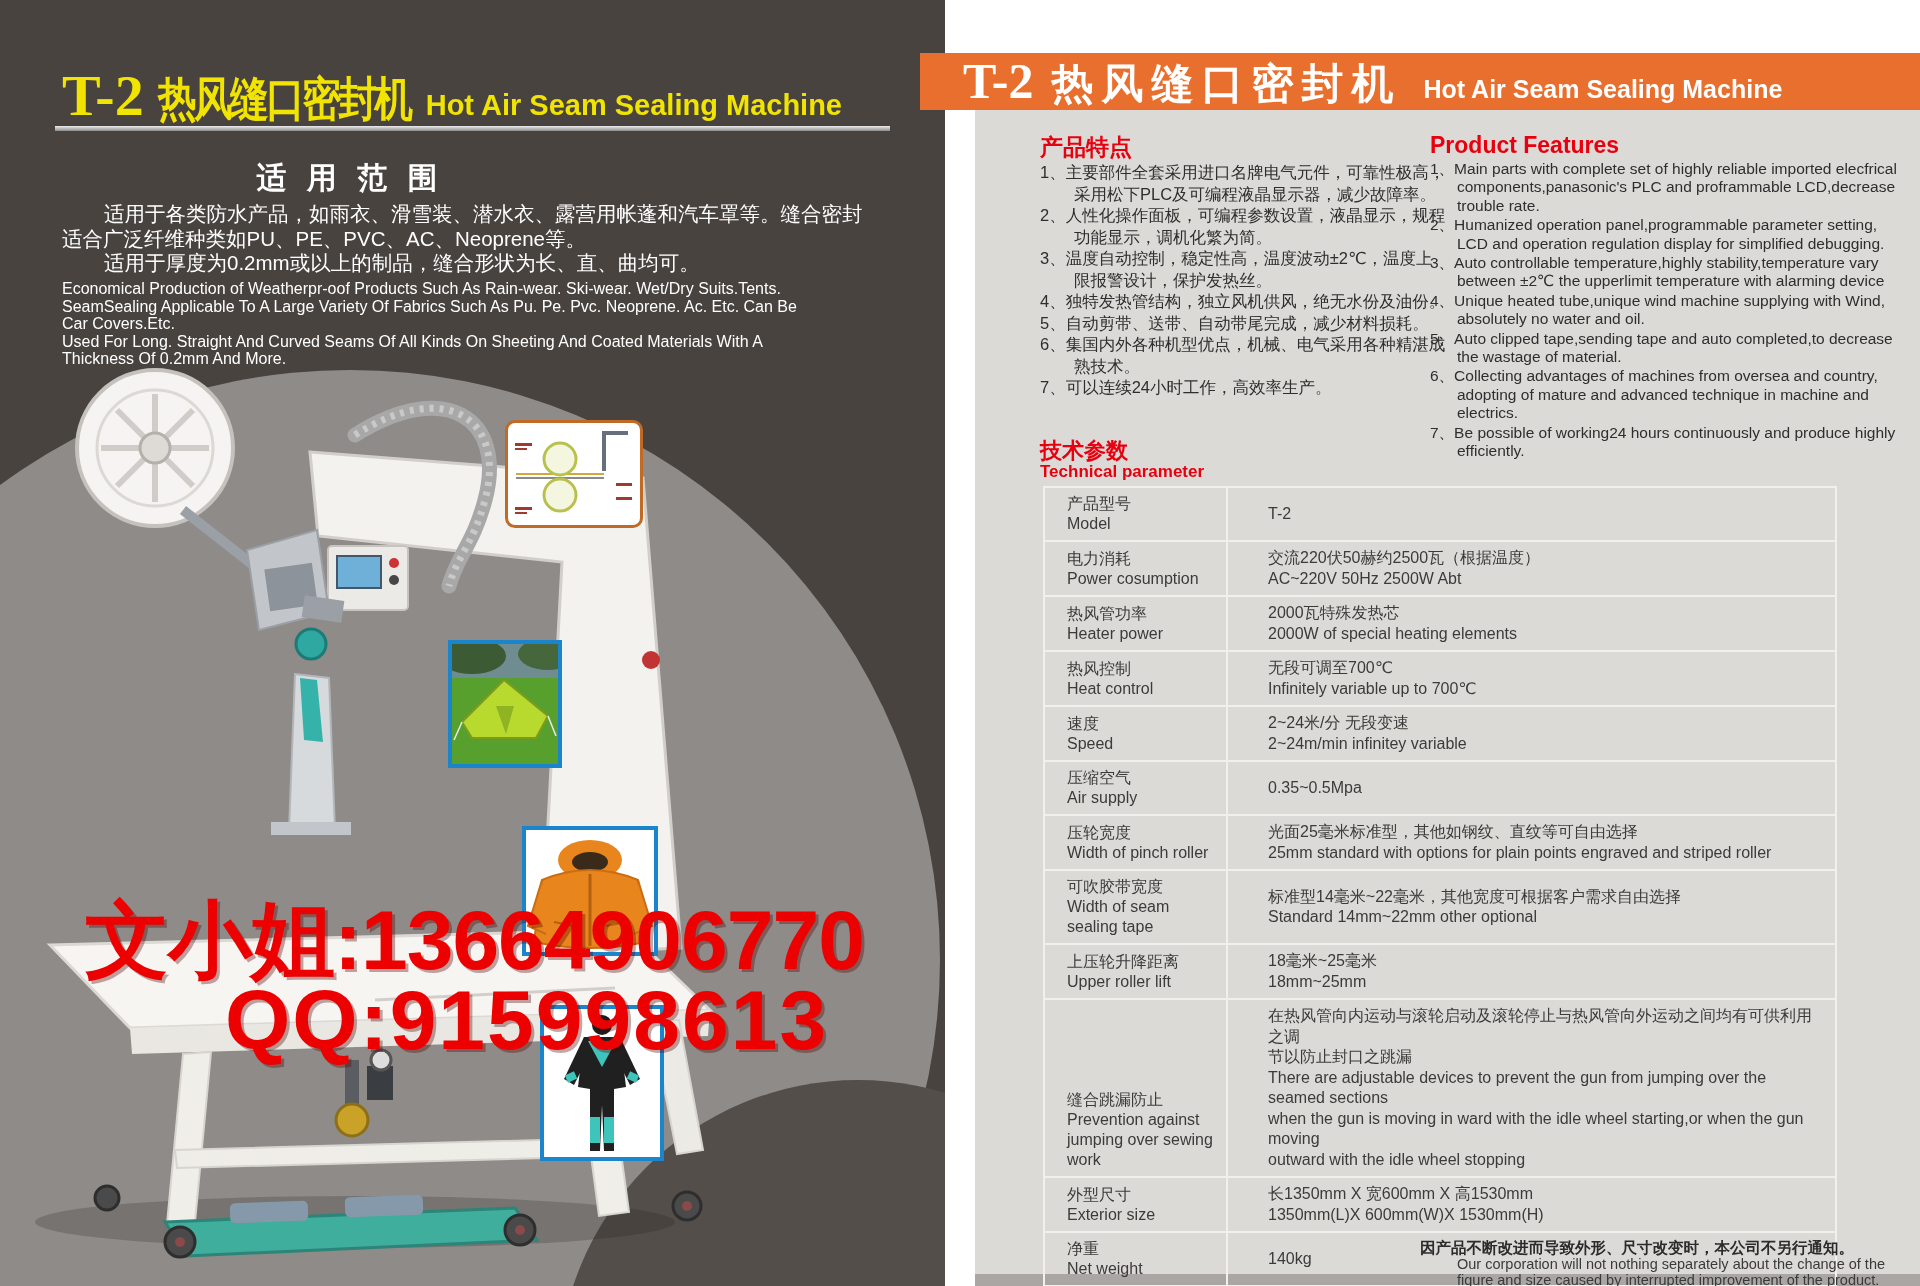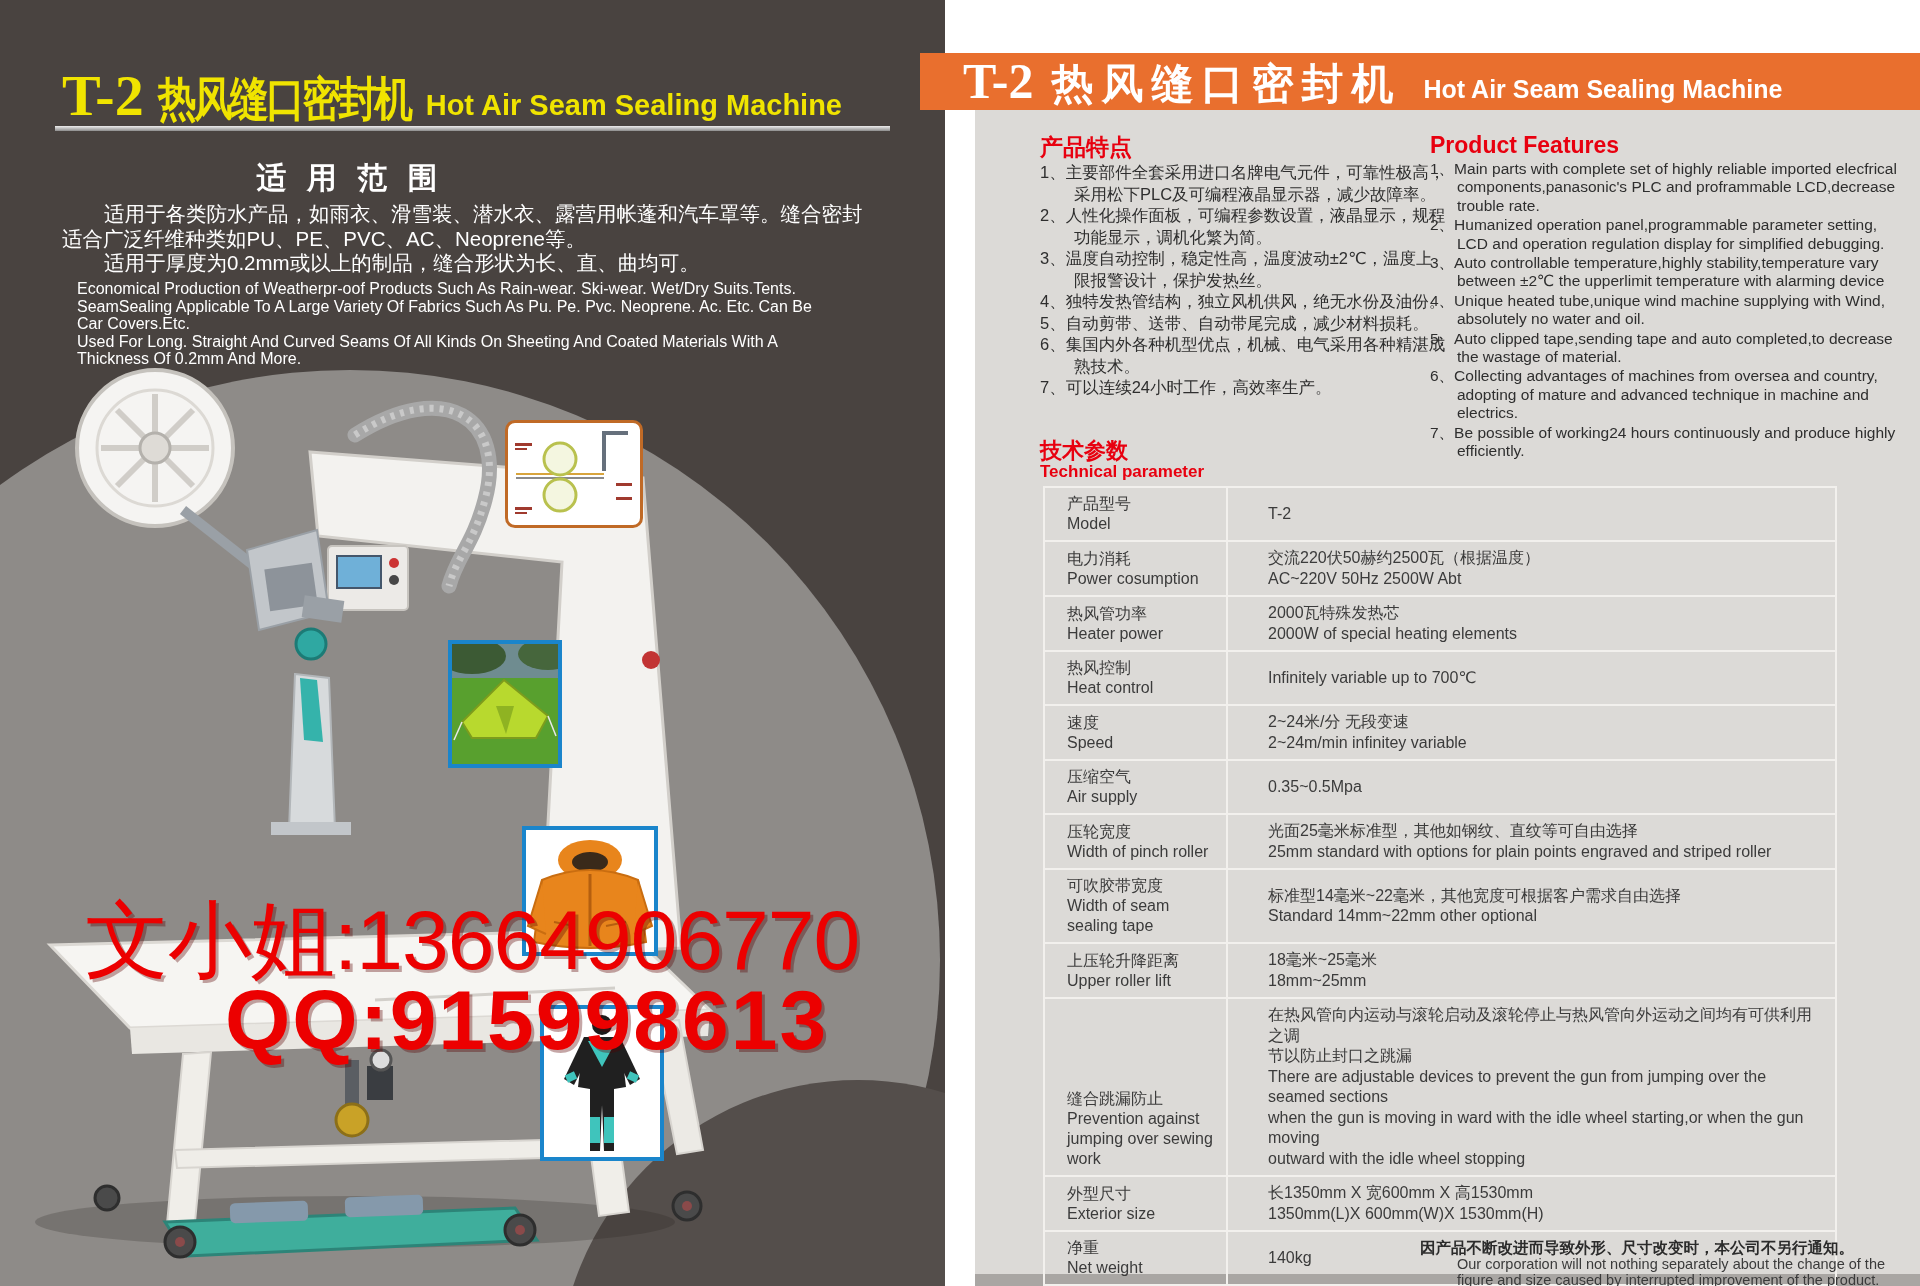--- a/index.html
+++ b/index.html
@@ -11,26 +11,26 @@
   #left-page{left:0;top:0;width:945px;height:1286px;background:#494340;overflow:hidden;}
   .bg-circle{border-radius:50%;}
   #left-title-row{left:62px;top:62px;display:flex;align-items:baseline;white-space:nowrap;}
   .lt-model{font-family:"Liberation Serif","DejaVu Serif",serif;font-weight:bold;font-size:58px;color:#f0e400;}
   .lt-cn{font-weight:bold;font-size:47px;color:#f0e400;margin-left:14px;letter-spacing:-3px;transform:scaleX(.82);transform-origin:left bottom;display:inline-block;}
   .lt-en{font-weight:bold;font-size:29px;color:#f0e400;margin-left:-40px;}
   #title-rule{left:55px;top:126px;width:835px;height:5px;background:linear-gradient(#ededed,#8d8d8d);}
   #range-heading{left:70px;top:158px;width:560px;text-align:center;color:#ffffff;font-weight:bold;font-size:30px;letter-spacing:6px;}
   .desc-cn{left:62px;top:202px;width:875px;color:#ffffff;font-size:20.5px;line-height:24.5px;}
   .desc-cn .indent{padding-left:42px;}
-  .desc-en{left:77px;top:280px;width:875px;color:#ffffff;font-size:16px;line-height:17.6px;white-space:nowrap;}
+  .desc-en{left:62px;top:280px;width:875px;color:#ffffff;font-size:16px;line-height:17.6px;white-space:nowrap;}
 
   .photo{border:4px solid #1a85cb;background:#ffffff;overflow:hidden;}
   #seam-diagram{left:505px;top:420px;width:132px;height:102px;background:#ffffff;border:3px solid #c06a26;border-radius:10px;overflow:hidden;}
 
-  #contact-phone{left:85px;top:884px;color:#ec0000;font-weight:normal;font-size:84px;white-space:nowrap;letter-spacing:-1px;text-shadow:3px 3px 0 rgba(90,0,0,.35);}
+  #contact-phone{left:85px;top:884px;color:#ec0000;font-weight:bold;font-size:84px;white-space:nowrap;letter-spacing:-1px;text-shadow:3px 3px 0 rgba(90,0,0,.35);}
   #contact-qq{left:225px;top:972px;color:#ec0000;font-weight:bold;font-size:84px;white-space:nowrap;letter-spacing:2px;text-shadow:3px 3px 0 rgba(90,0,0,.35);}
 
   
   #page-gutter{left:945px;top:0;width:30px;height:1286px;background:#ffffff;}
   #right-page{left:975px;top:0;width:945px;height:1286px;background:#ffffff;}
   #right-body{left:0;top:110px;width:945px;height:1164px;background:#dcdad7;}
   #right-bottom-band{left:0;top:1274px;width:945px;height:12px;background:#a9a6a3;}
 
   #banner{left:920px;top:53px;width:1000px;height:57px;background:#e96f2e;display:flex;align-items:baseline;padding-left:43px;box-sizing:border-box;z-index:5;white-space:nowrap;}
   .bn-model{font-family:"Liberation Serif","DejaVu Serif",serif;font-weight:bold;font-size:50px;color:#ffffff;line-height:57px;}
@@ -280,20 +280,21 @@
             <div>2000瓦特殊发热芯</div>
             <div>2000W of special heating elements</div>
           </div>
       </div>
       <div class="spec-row row-std">
         <div class="spec-label">
             <div>热风控制</div>
             <div>Heat control</div>
           </div>
         <div class="spec-value">
+            <div>无段可调至700℃</div>
             <div>Infinitely variable up to 700℃</div>
           </div>
       </div>
       <div class="spec-row row-std">
         <div class="spec-label">
             <div>速度</div>
             <div>Speed</div>
           </div>
         <div class="spec-value">
             <div>2~24米/分  无段变速</div>

